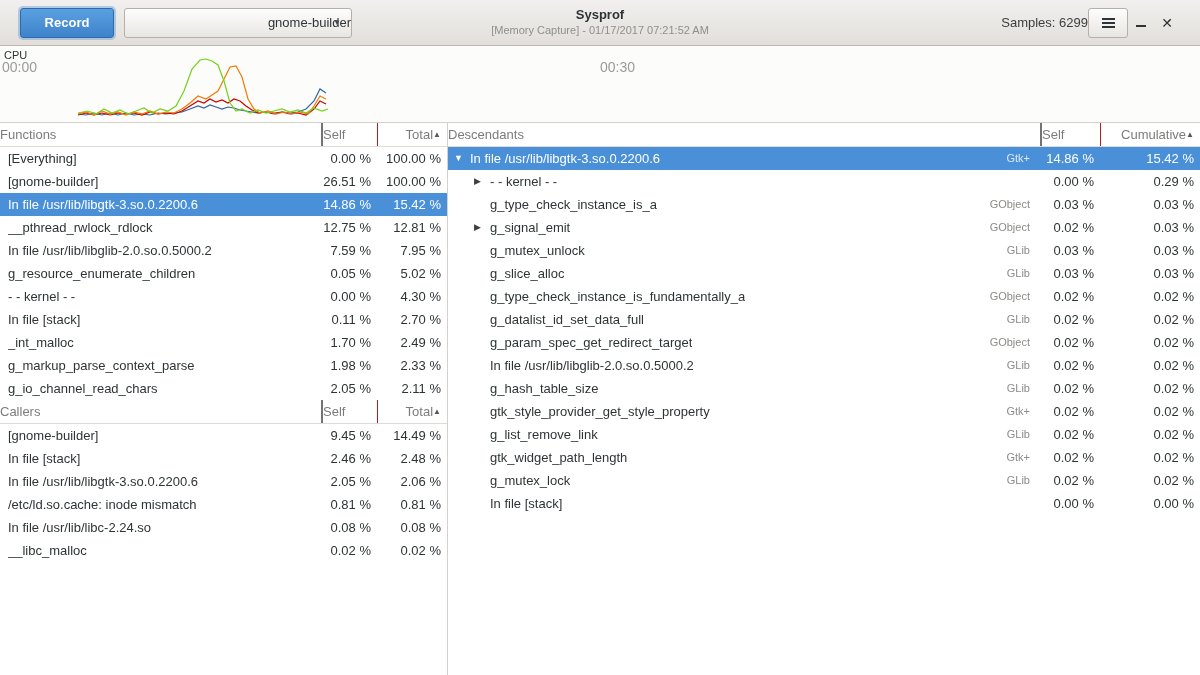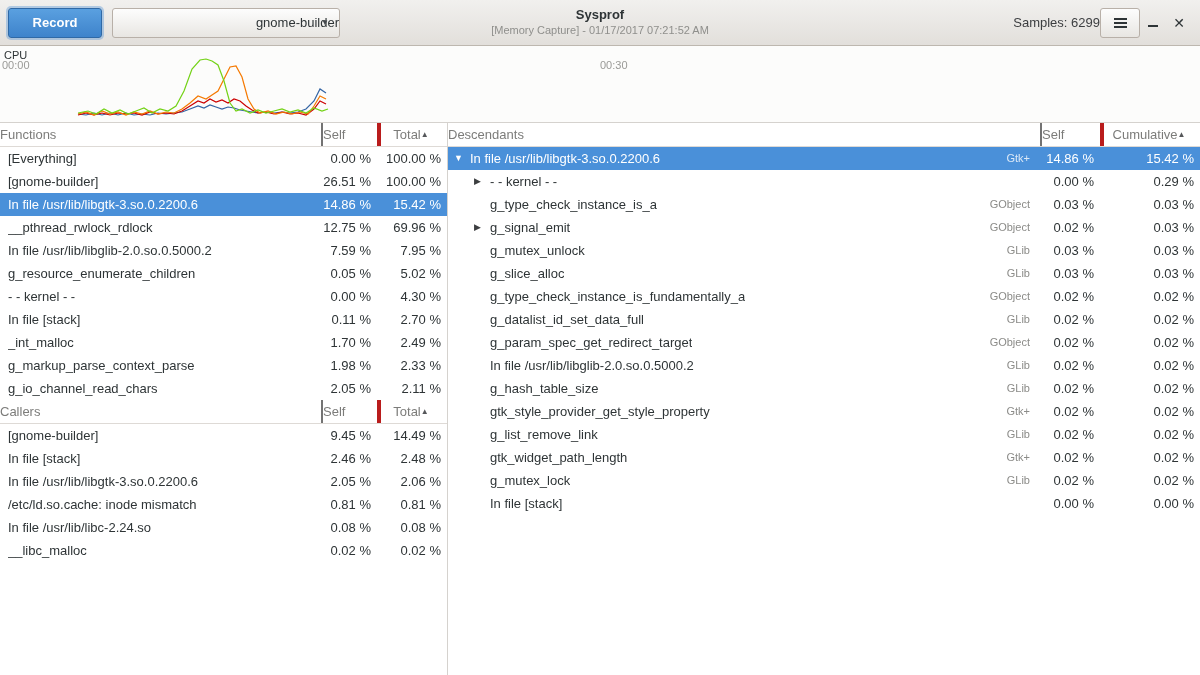--- a/index.html
+++ b/index.html
@@ -9,21 +9,21 @@
     background: #ffffff;
     color: #2e3436;
     overflow: hidden;
   }
   .window { width:1200px; height:675px; display:flex; flex-direction:column; }
 
   
   .headerbar {
     height:46px; flex:none;
     display:flex; align-items:center; gap:10px;
-    padding:0 8px;
+    padding:0 20px;
     background: linear-gradient(to bottom,#f1f0ee,#e2dfdb);
     border-bottom:1px solid #bdb7af;
     position:relative;
   }
   .record-btn {
     height:30px; min-width:94px;
     font-family:"Liberation Sans",sans-serif;
     font-size:13px; font-weight:bold; color:#ffffff;
     background: linear-gradient(to bottom,#5aa0e0,#3e83cb);
     border:1px solid #2f69a6; border-radius:3px;
@@ -54,39 +54,39 @@
   .min-icon { width:10px; height:2px; background:#2e3436; margin-top:6px; }
   .close-icon { font-size:14px; color:#2e3436; line-height:1; }
 
   
   .cpu-graph {
     height:77px; flex:none; position:relative;
     background:#fcfcfb;
     border-bottom:1px solid #d5d2ce;
   }
   .cpu-label { position:absolute; top:3px; left:4px; font-size:11px; color:#2e3436; }
-  .time-label { position:absolute; top:13px; font-size:11px; color:#9a9a97; }
+  .time-label { position:absolute; top:13px; font-size:14px; color:#9a9a97; }
   .t0 { left:2px; }
   .t30 { left:600px; }
   .cpu-graph svg { position:absolute; left:0; bottom:1px; }
 
   
   .main { flex:1; display:flex; min-height:0; }
   .left { width:448px; flex:none; border-right:1px solid #d5d2ce; display:flex; flex-direction:column; background:#fff; }
   .right { flex:1; display:flex; flex-direction:column; background:#fff; }
 
   .thead {
     display:flex; height:24px; line-height:23px; flex:none;
     background:#ffffff; border-bottom:1px solid #dedad6;
     color:#7c7c7a; font-size:13px;
   }
   .th { overflow:hidden; white-space:nowrap; cursor:pointer; }
   .th.name { flex:1; }
   .th.self { width:56px; border-left:2px solid #737373;margin-left:48px; }
-  .th.total { width:70px; border-left:4px solid #b91c1c; display:flex; align-items:center; justify-content:center; padding-right:6px; }
+  .th.total { width:70px; border-left:1px solid #b91c1c; display:flex; align-items:center; justify-content:flex-end; padding-right:6px; }
   .descendants .th.self { width:60px; }
   .descendants .th.total { width:100px; }
   .sort-arrow { font-size:8px; color:#55575a; }
 
   .rows { overflow:hidden; }
   .functions .rows { height:253px; flex:none; }
 
   .row { display:flex; height:23px; line-height:23px; font-size:13px; color:#2e3436; cursor:default; }
   .row.selected { background:#4a90d9; color:#ffffff; }
   .cell.name { flex:1; display:flex; align-items:center; overflow:hidden; white-space:nowrap; padding-left:8px; min-width:0; }
@@ -178,21 +178,21 @@
                 <span class="label">In file /usr/lib/libgtk-3.so.0.2200.6</span>
               </div>
               <div class="cell num self">14.86 %</div>
               <div class="cell num total">15.42 %</div>
             </div>
             <div class="row">
               <div class="cell name">
                 <span class="label">__pthread_rwlock_rdlock</span>
               </div>
               <div class="cell num self">12.75 %</div>
-              <div class="cell num total">69.96 %</div>
+              <div class="cell num total">12.81 %</div>
             </div>
             <div class="row">
               <div class="cell name">
                 <span class="label">In file /usr/lib/libglib-2.0.so.0.5000.2</span>
               </div>
               <div class="cell num self">7.59 %</div>
               <div class="cell num total">7.95 %</div>
             </div>
             <div class="row">
               <div class="cell name">

